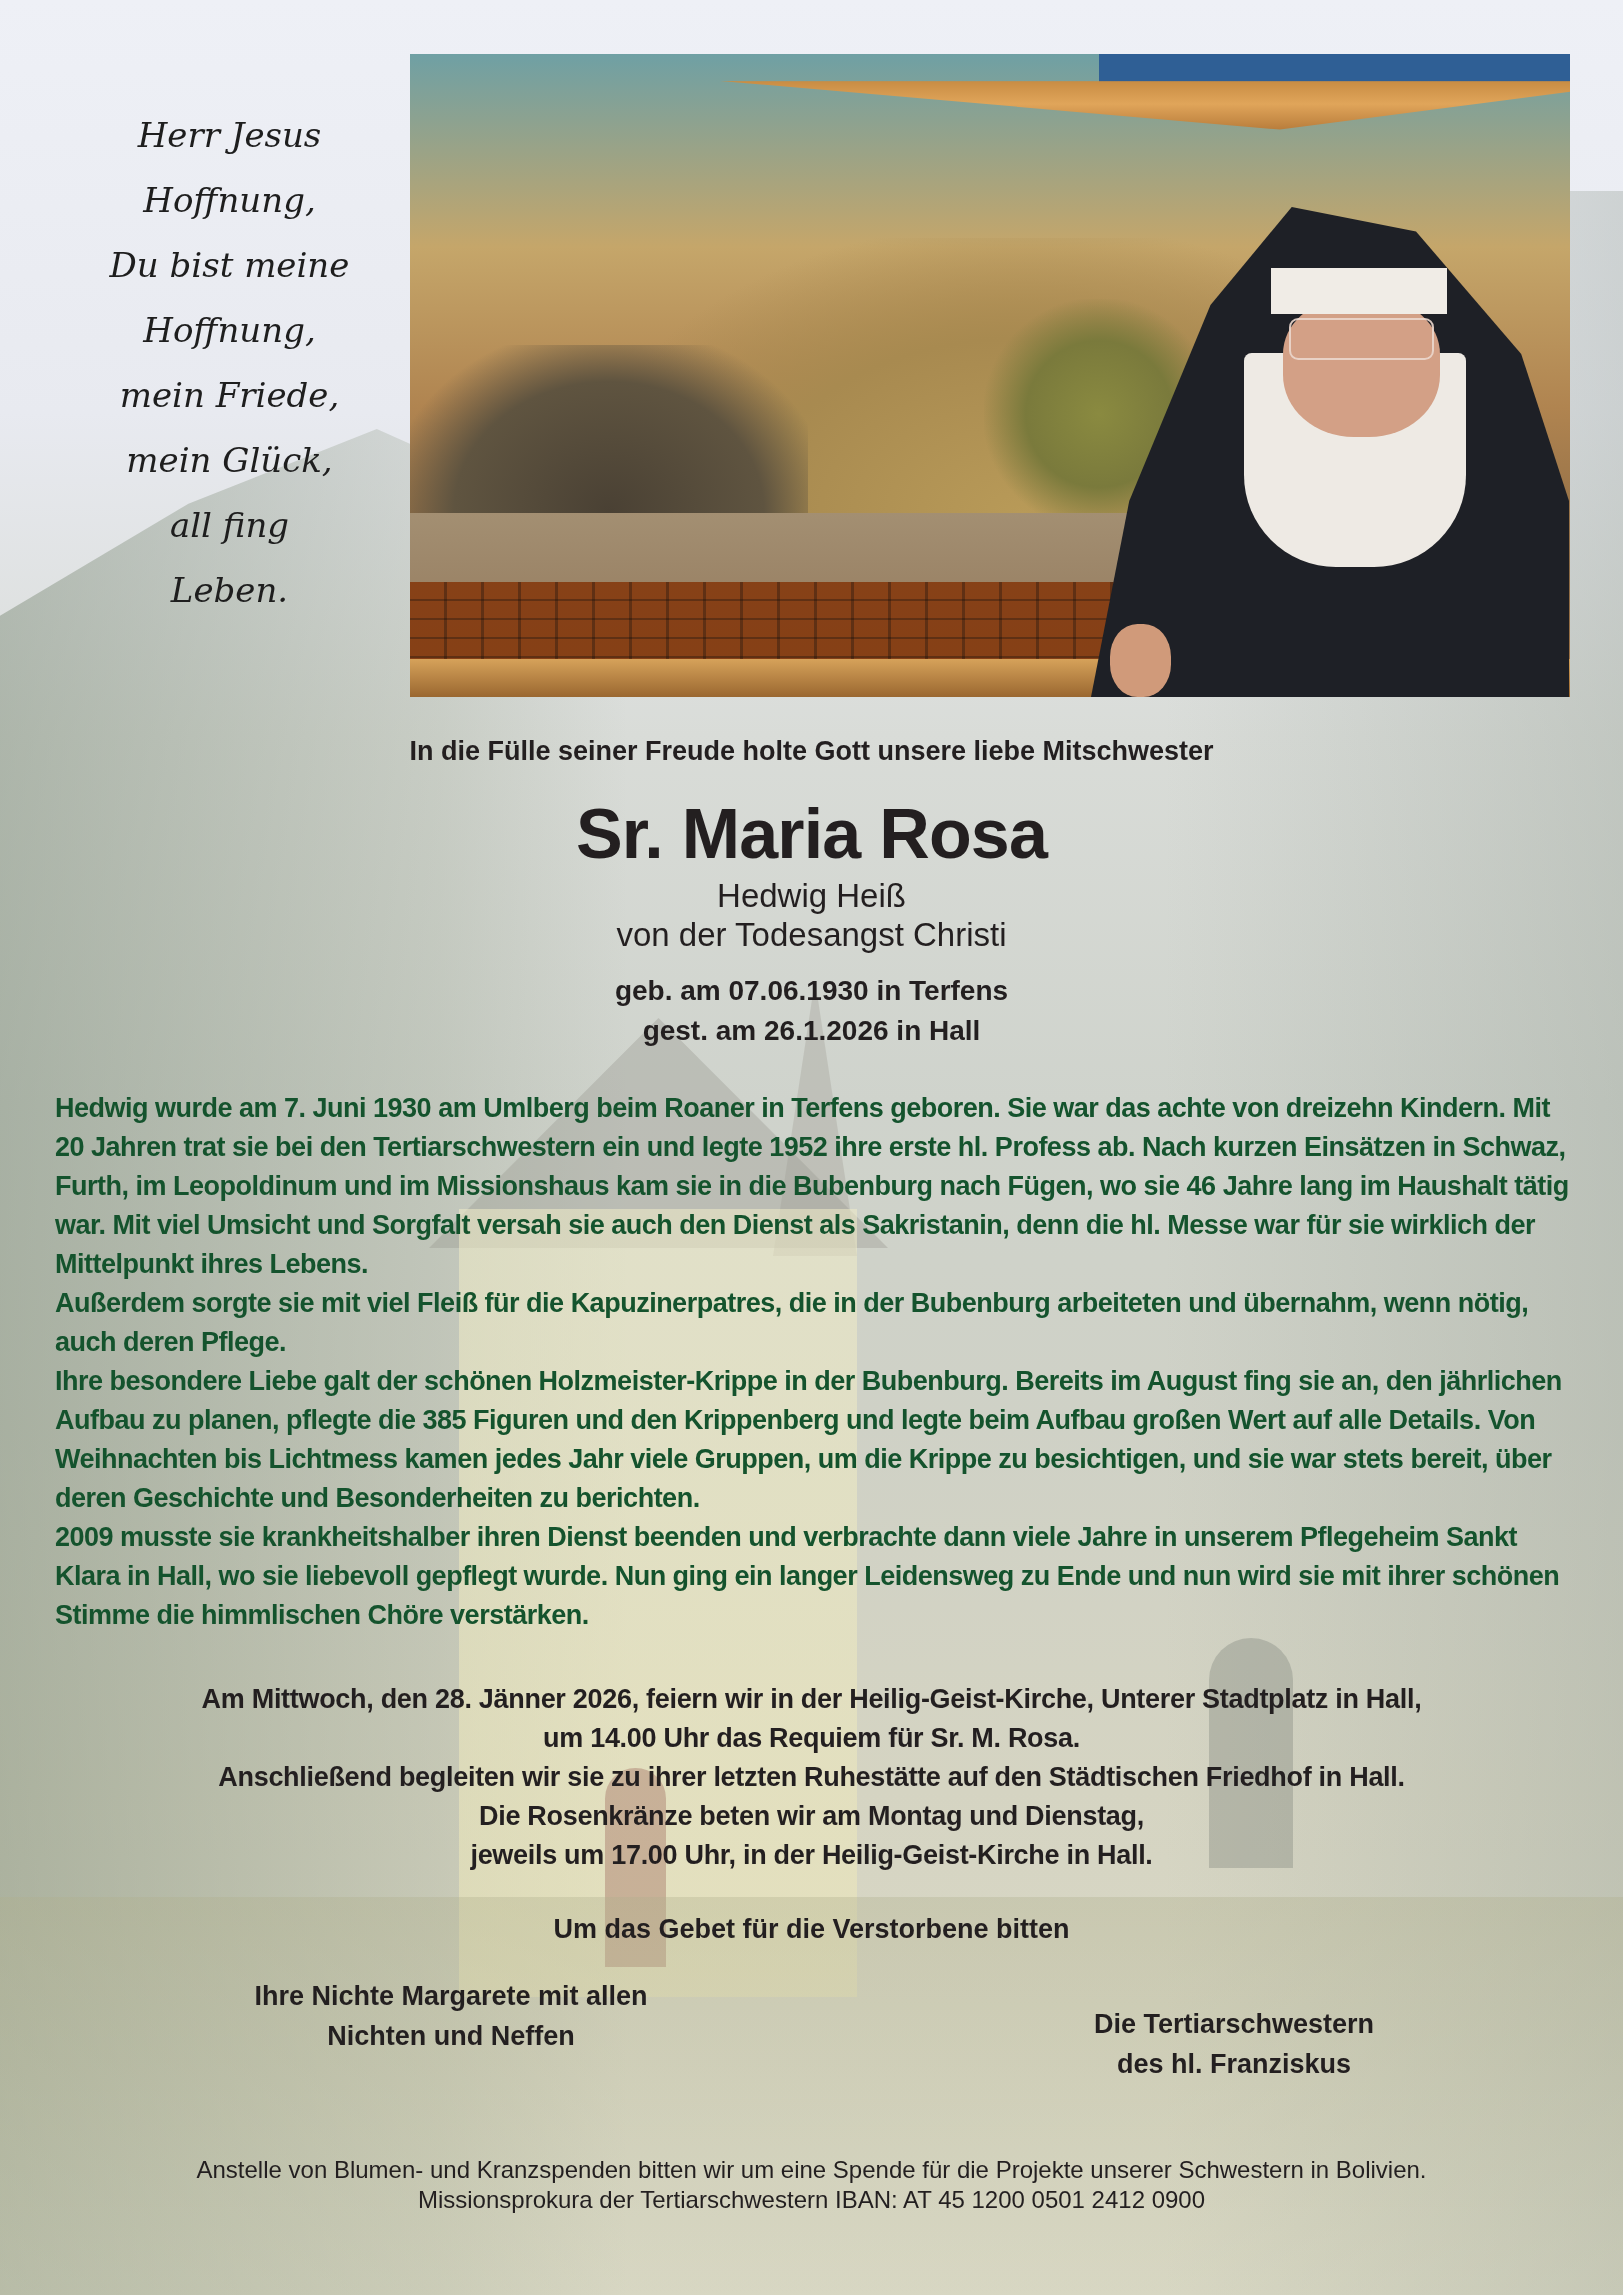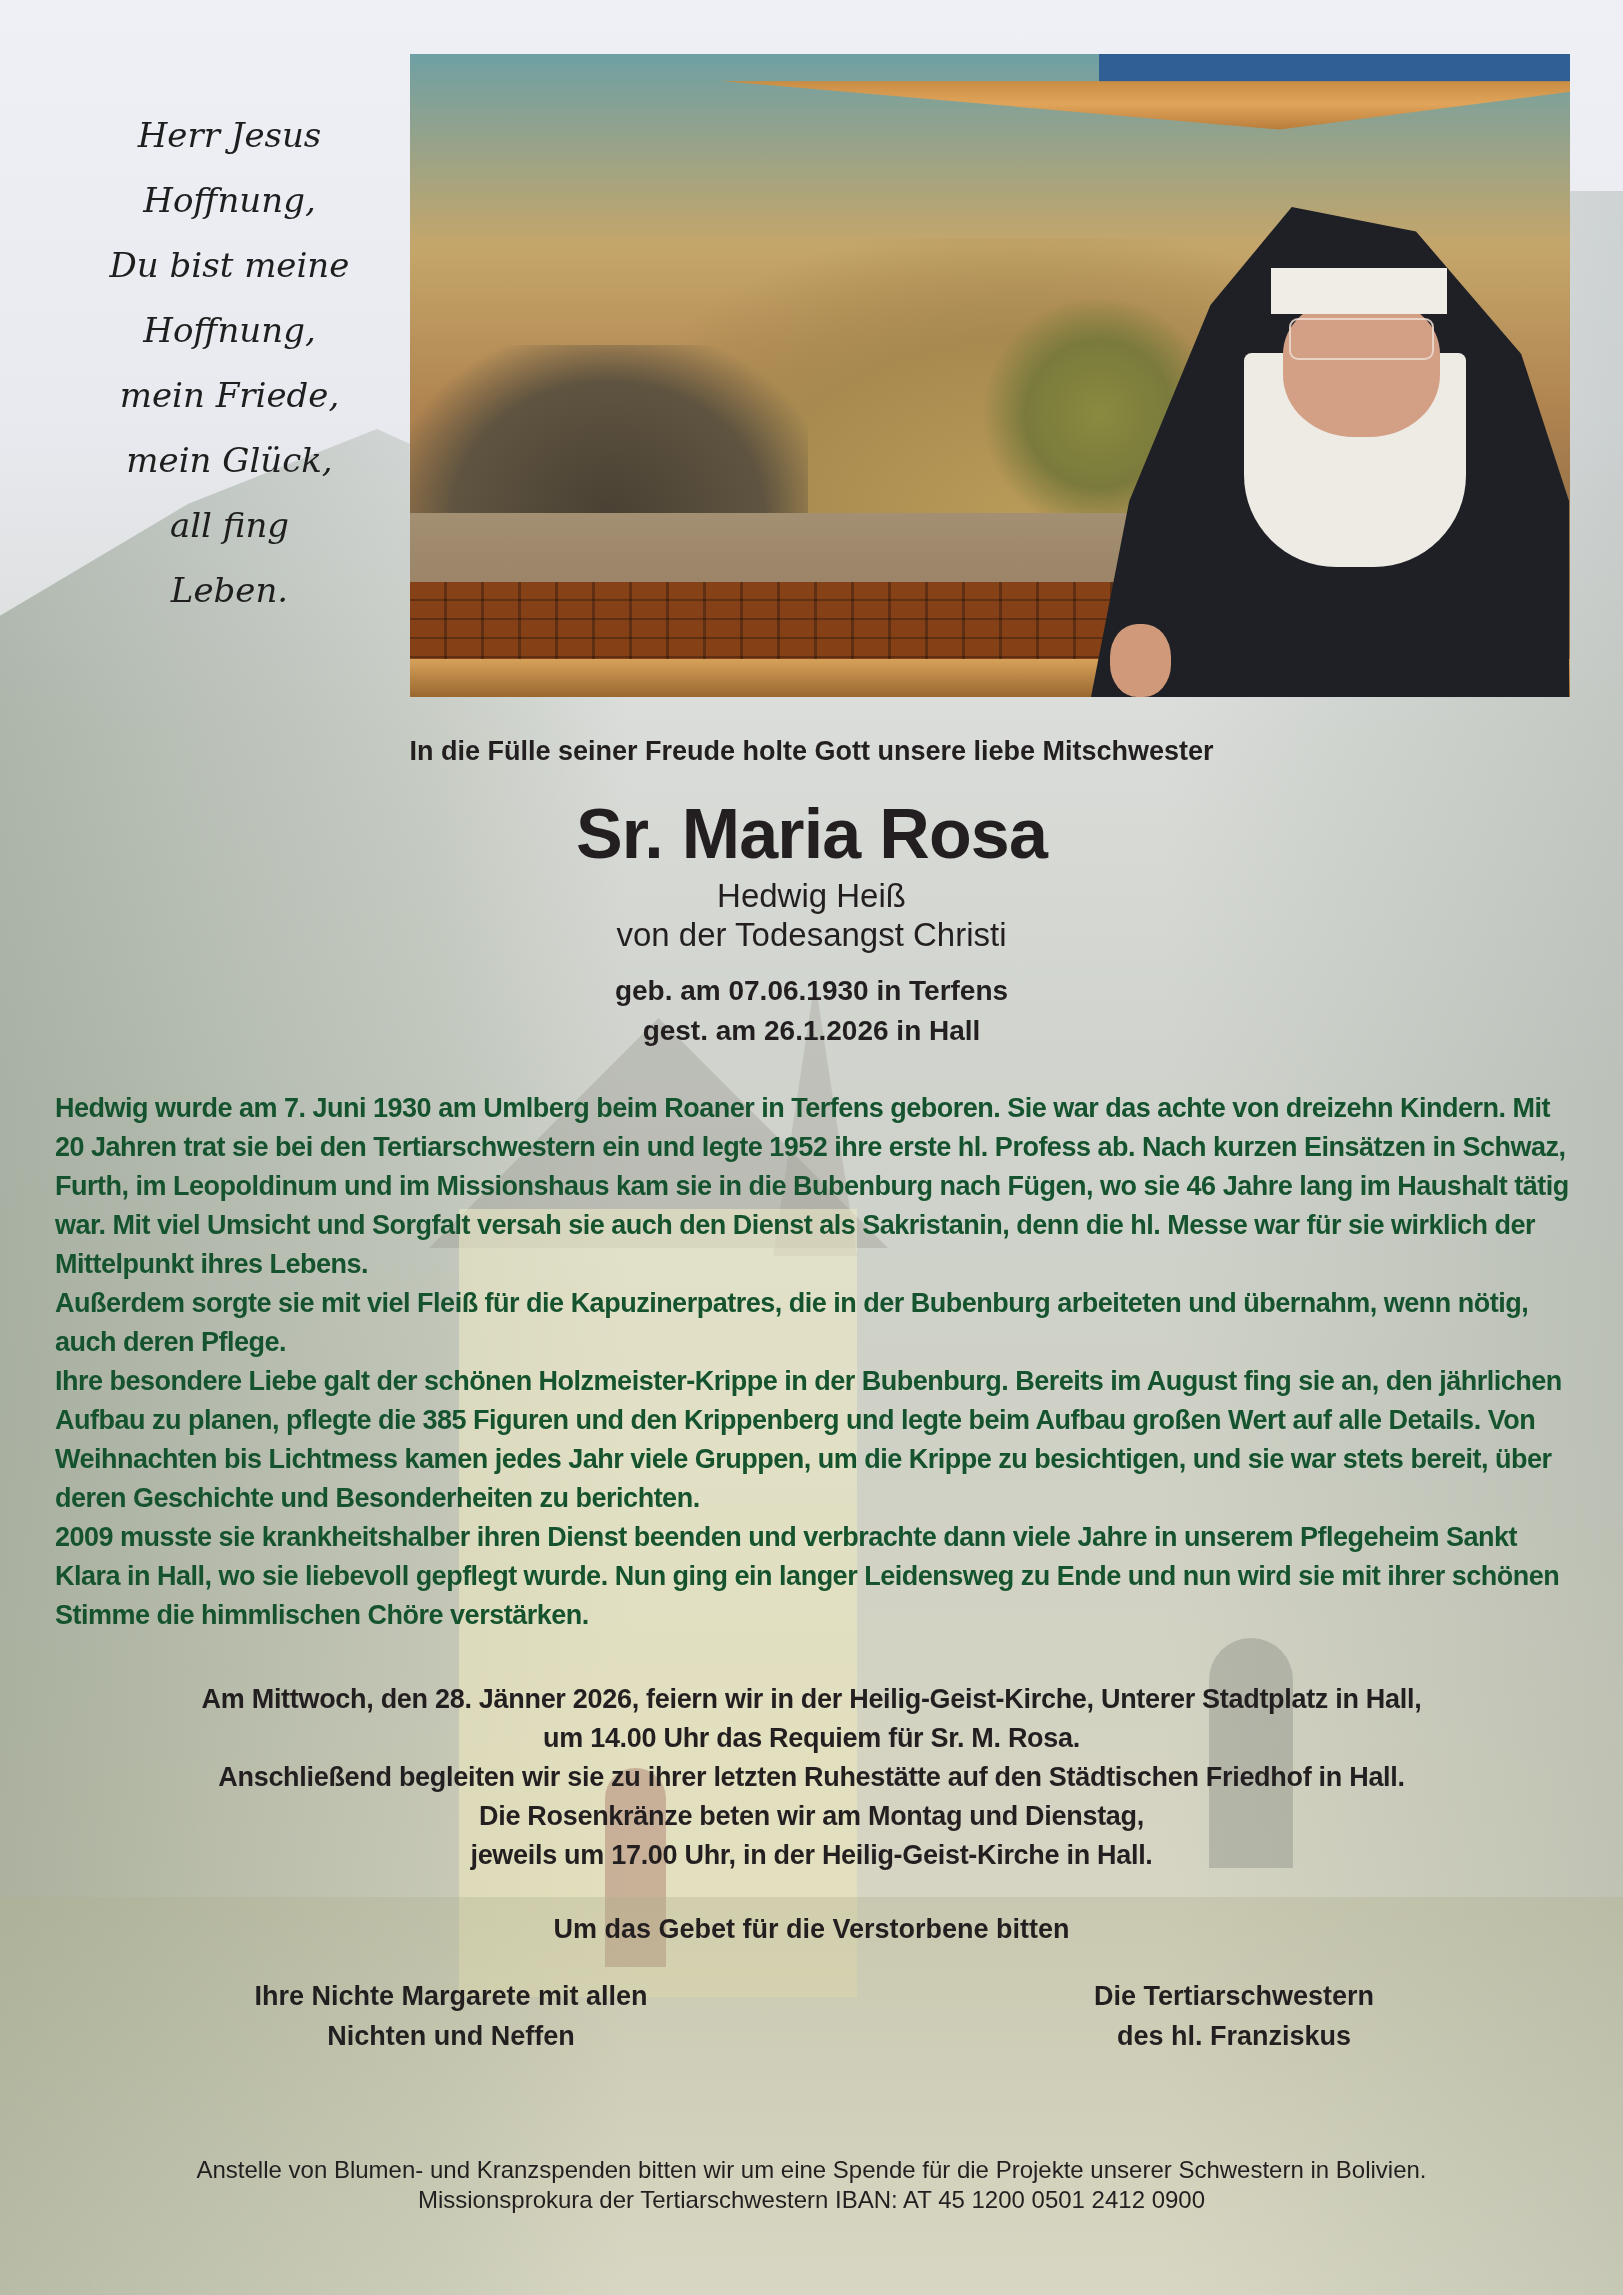--- a/index.html
+++ b/index.html
@@ -77,21 +77,21 @@
   .subname { top: 876px; font-size: 33px; font-weight: normal; line-height: 39px; }
   .dates { top: 971px; font-size: 28px; font-weight: bold; line-height: 40px; }
   .bio { position: absolute; left: 55px; width: 1516px; top: 1089px; color: #14532d;
     font-size: 27px; font-weight: bold; line-height: 39px; letter-spacing: -0.5px; }
   .bio p { margin: 0; }
   .service { top: 1680px; font-size: 27px; font-weight: bold; line-height: 39px; letter-spacing: -0.3px; }
   .prayer { top: 1914px; font-size: 27px; font-weight: bold; }
   .mourner { position: absolute; top: 1976px; width: 612px; text-align: center; color: #231f20;
     font-size: 27px; font-weight: bold; line-height: 40px; }
   .mourner.left { left: 145px; }
-  .mourner.right { left: 928px; width: 612px; }
+  .mourner.right { left: 928px; width: 612px; margin-top: 28px; }
   .footer { top: 2155px; font-size: 24px; line-height: 30px; font-weight: normal; color: #231f20; }
 </style>
 </head>
 <body>
 
 <div class="bg">
   <div class="sky"></div>
   <div class="forest-left"></div>
   <div class="forest-right"></div>
   <div class="chapel-roof"></div>

